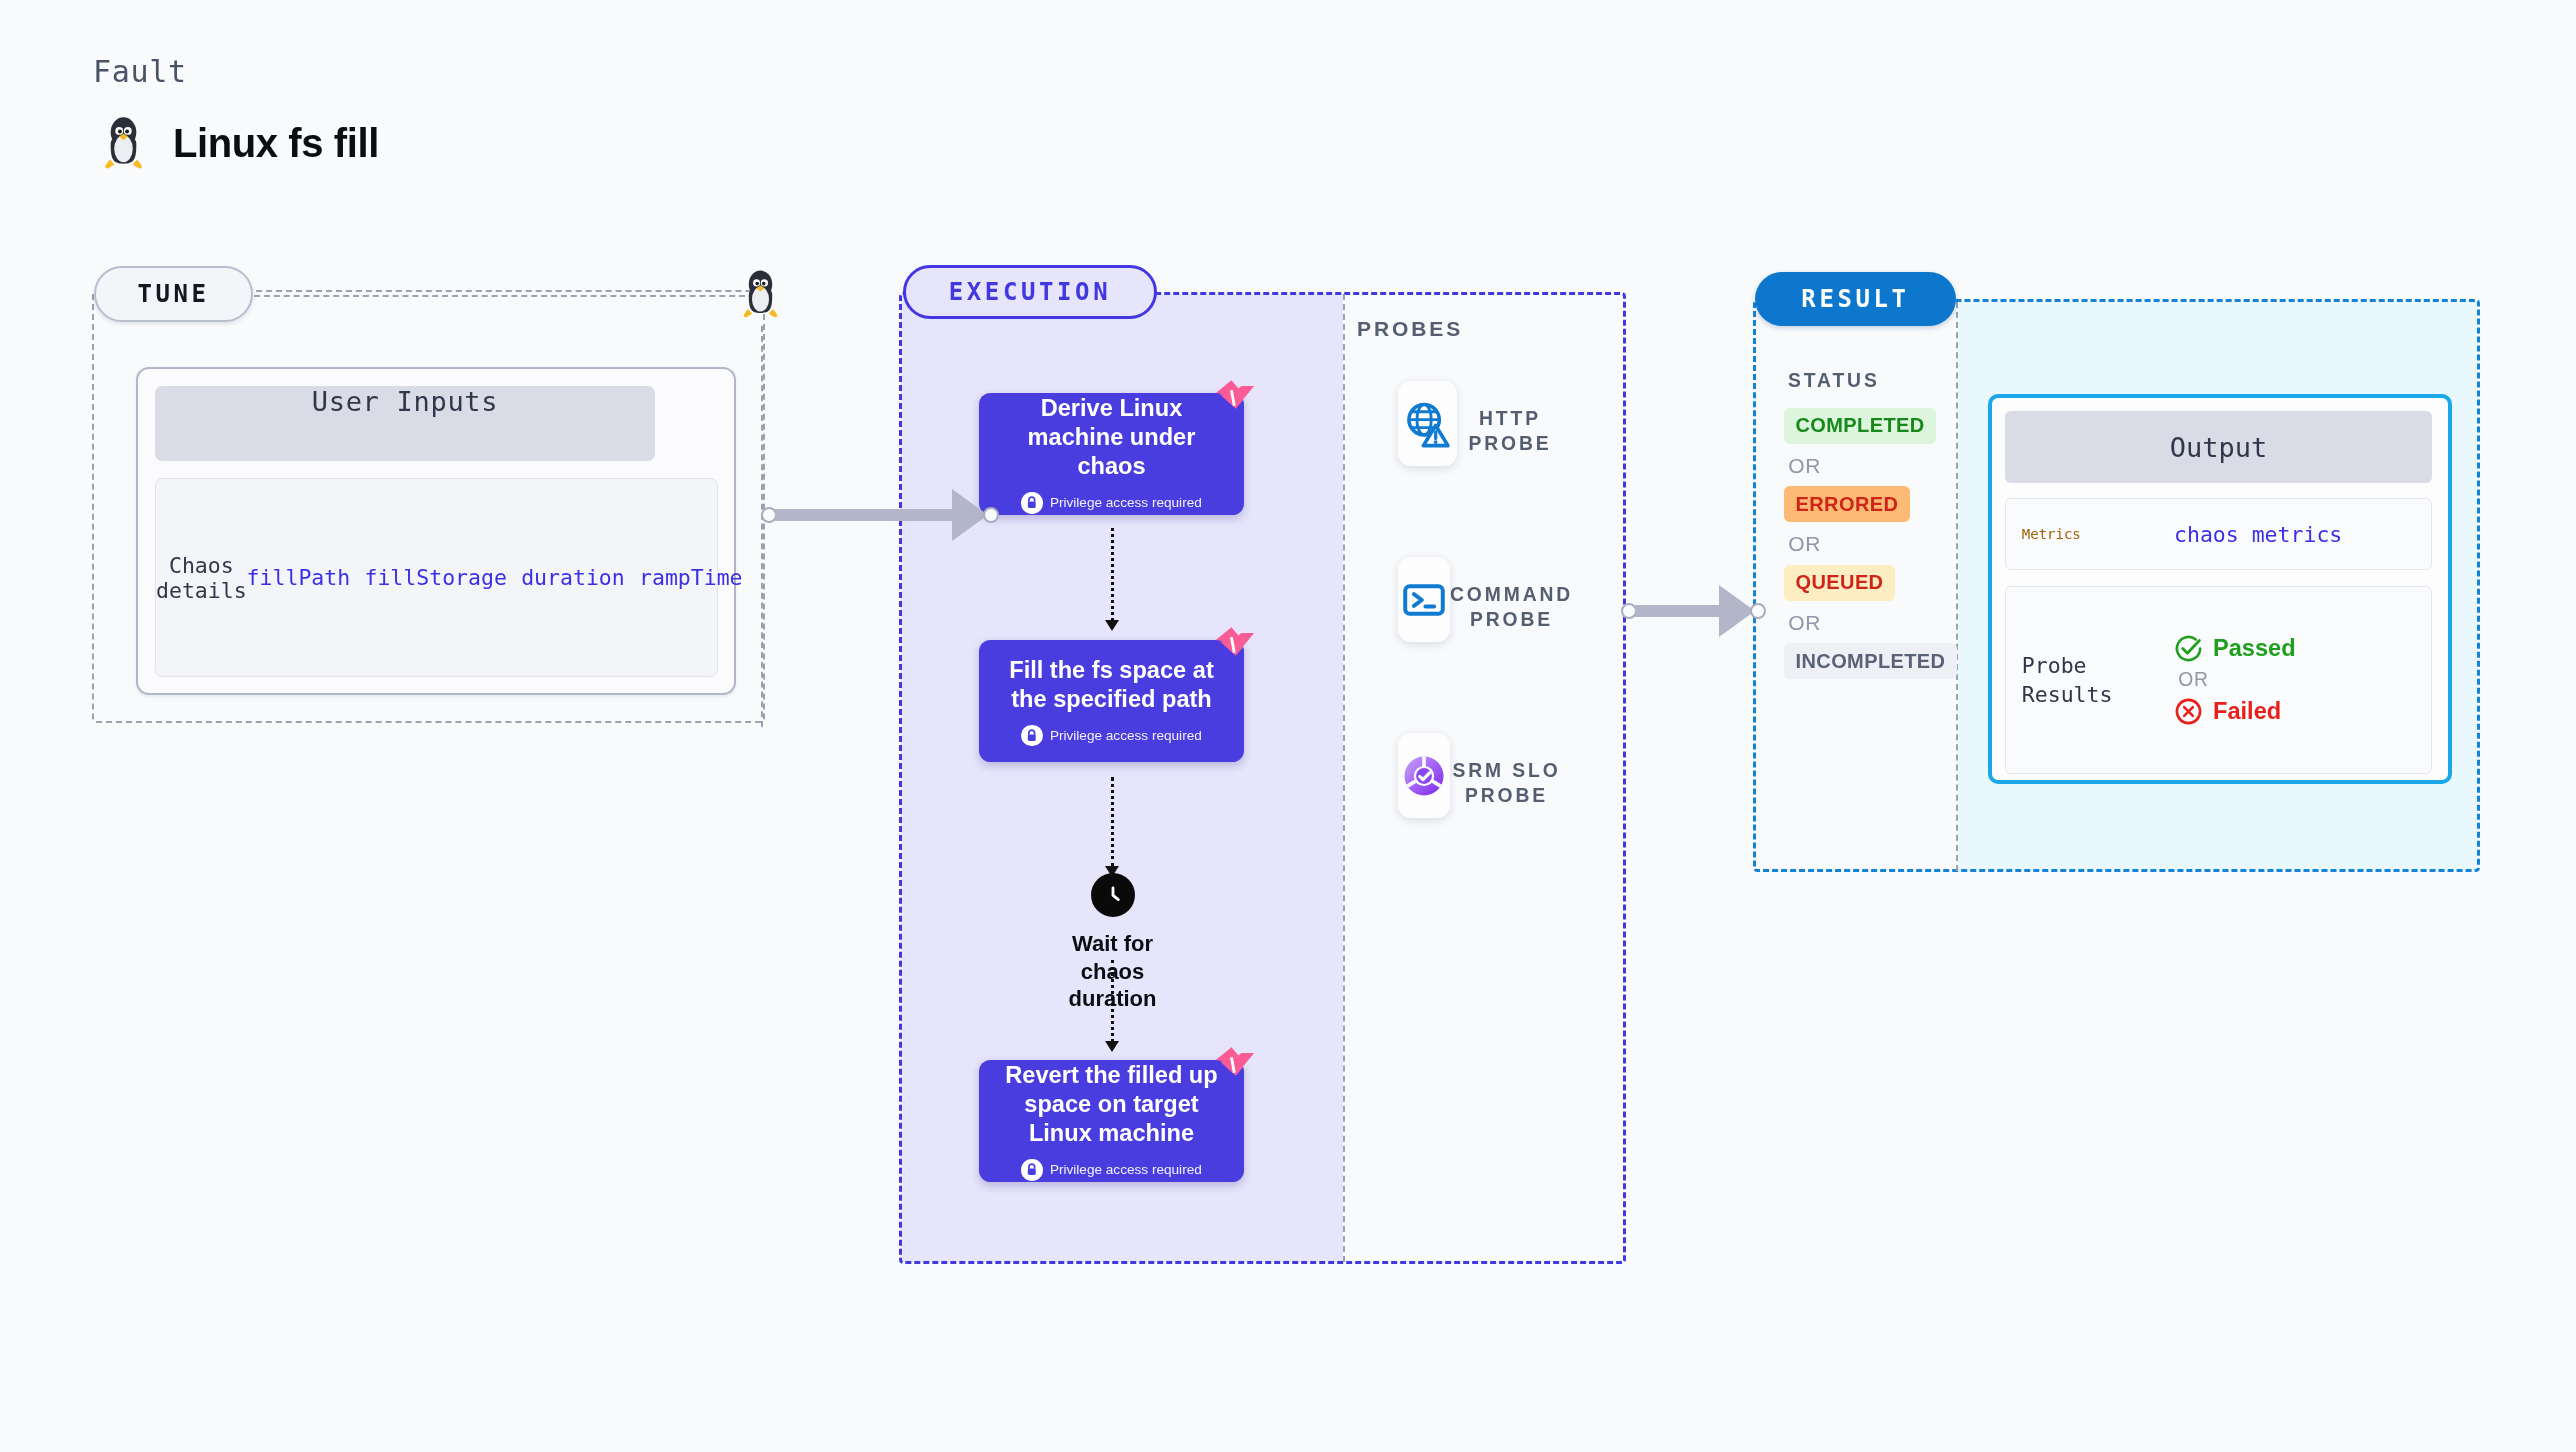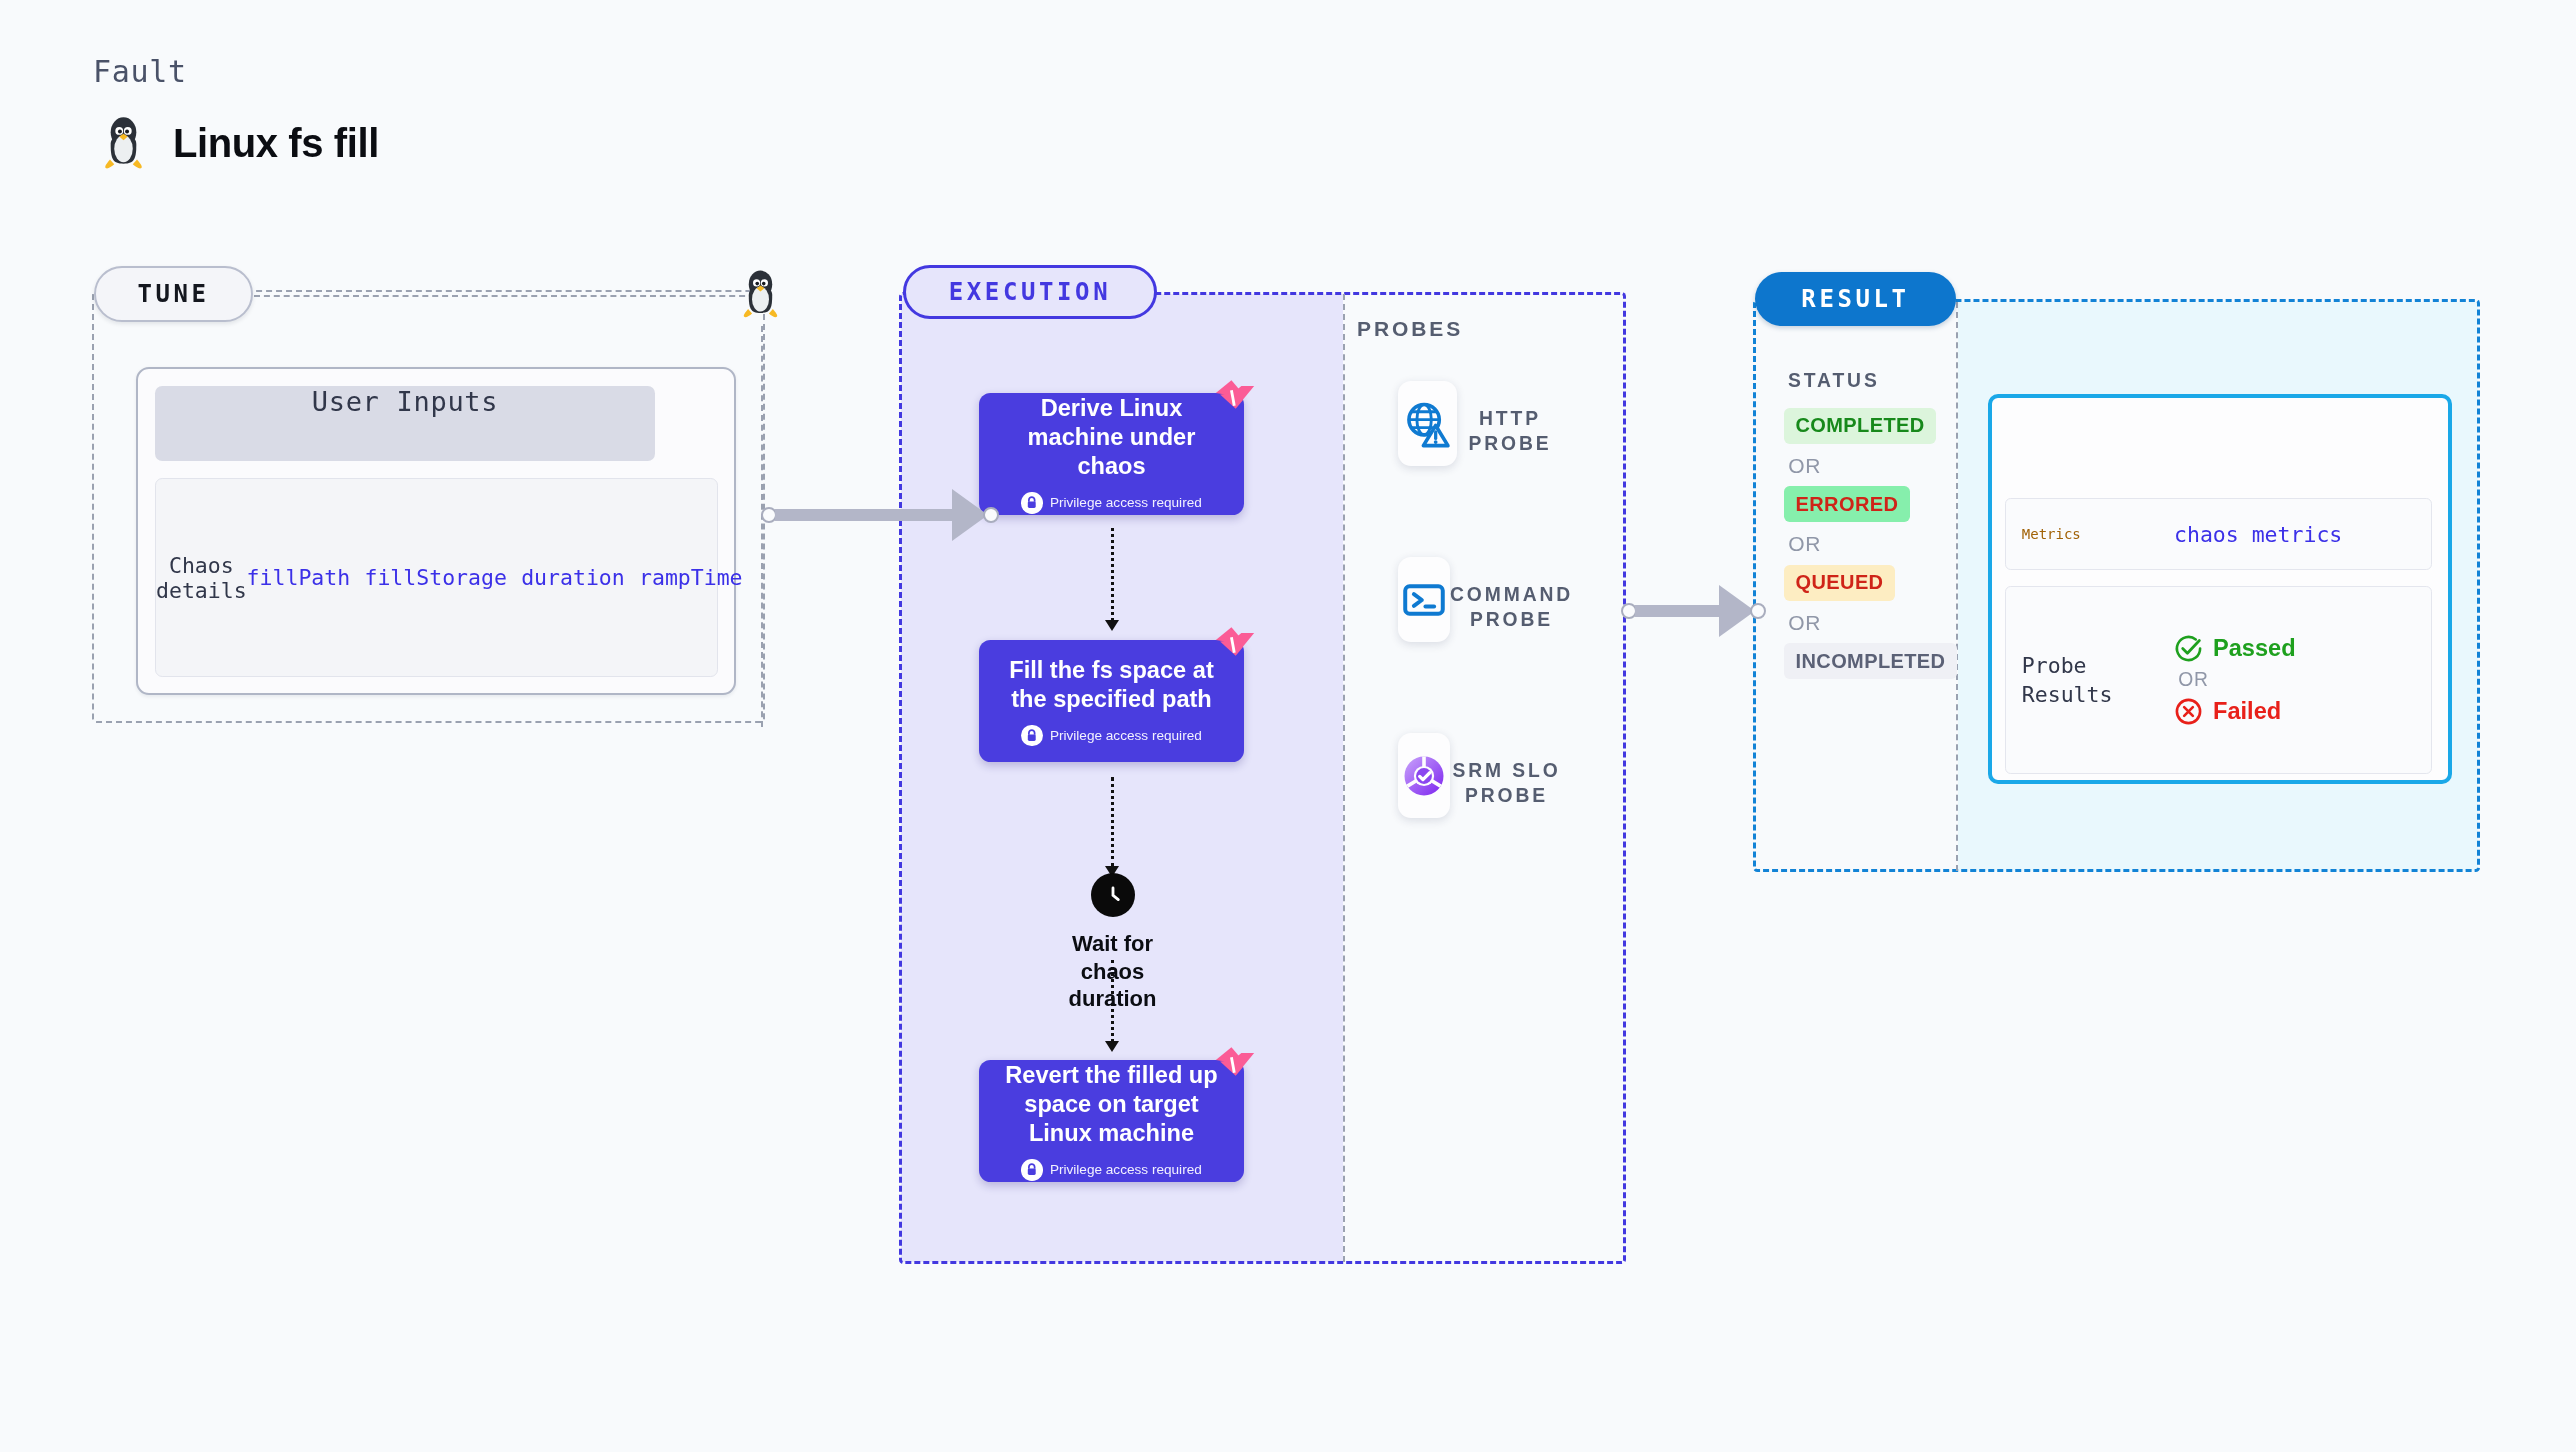--- a/index.html
+++ b/index.html
@@ -506,28 +506,31 @@
 <div class="stage" id="result-box"></div>
 <div id="result-left-divider"></div>
 <div id="result-badge">
   <span>RESULT</span>
 </div>
 
 <div id="status-title">STATUS</div>
 <div id="status-list">
   <span class="status-pill" style="background:#dcf5dc;color:#17891b">COMPLETED</span>
   <span class="or-text">OR</span>
-  <span class="status-pill" style="background:#86efac;color:#cf2418">ERRORED</span>
+  <span class="status-pill" style="background:#fdba74;color:#cf2418">ERRORED</span>
   <span class="or-text">OR</span>
   <span class="status-pill" style="background:#fdedc2;color:#cf2418">QUEUED</span>
   <span class="or-text">OR</span>
   <span class="status-pill" style="background:#eff0f5;color:#5b6176">INCOMPLETED</span>
 </div>
 
 <div id="output-card">
+  <div id="output-header">
+    <span>Output</span>
+  </div>
   <div id="metrics-row">
     <div id="metrics-label">Metrics</div>
     <div id="metrics-value">chaos metrics</div>
   </div>
   <div id="probe-results-row">
     <div id="probe-results-label">Probe Results</div>
     <div id="probe-results-values">
       <div class="pr-item" style="color:#1ea01e">
         <svg width="29" height="29" viewBox="0 0 40 40">
           <path d="M36 20a16 16 0 11-6-12.5" stroke="#1ea01e" stroke-width="3.6" fill="none" stroke-linecap="round"></path>

